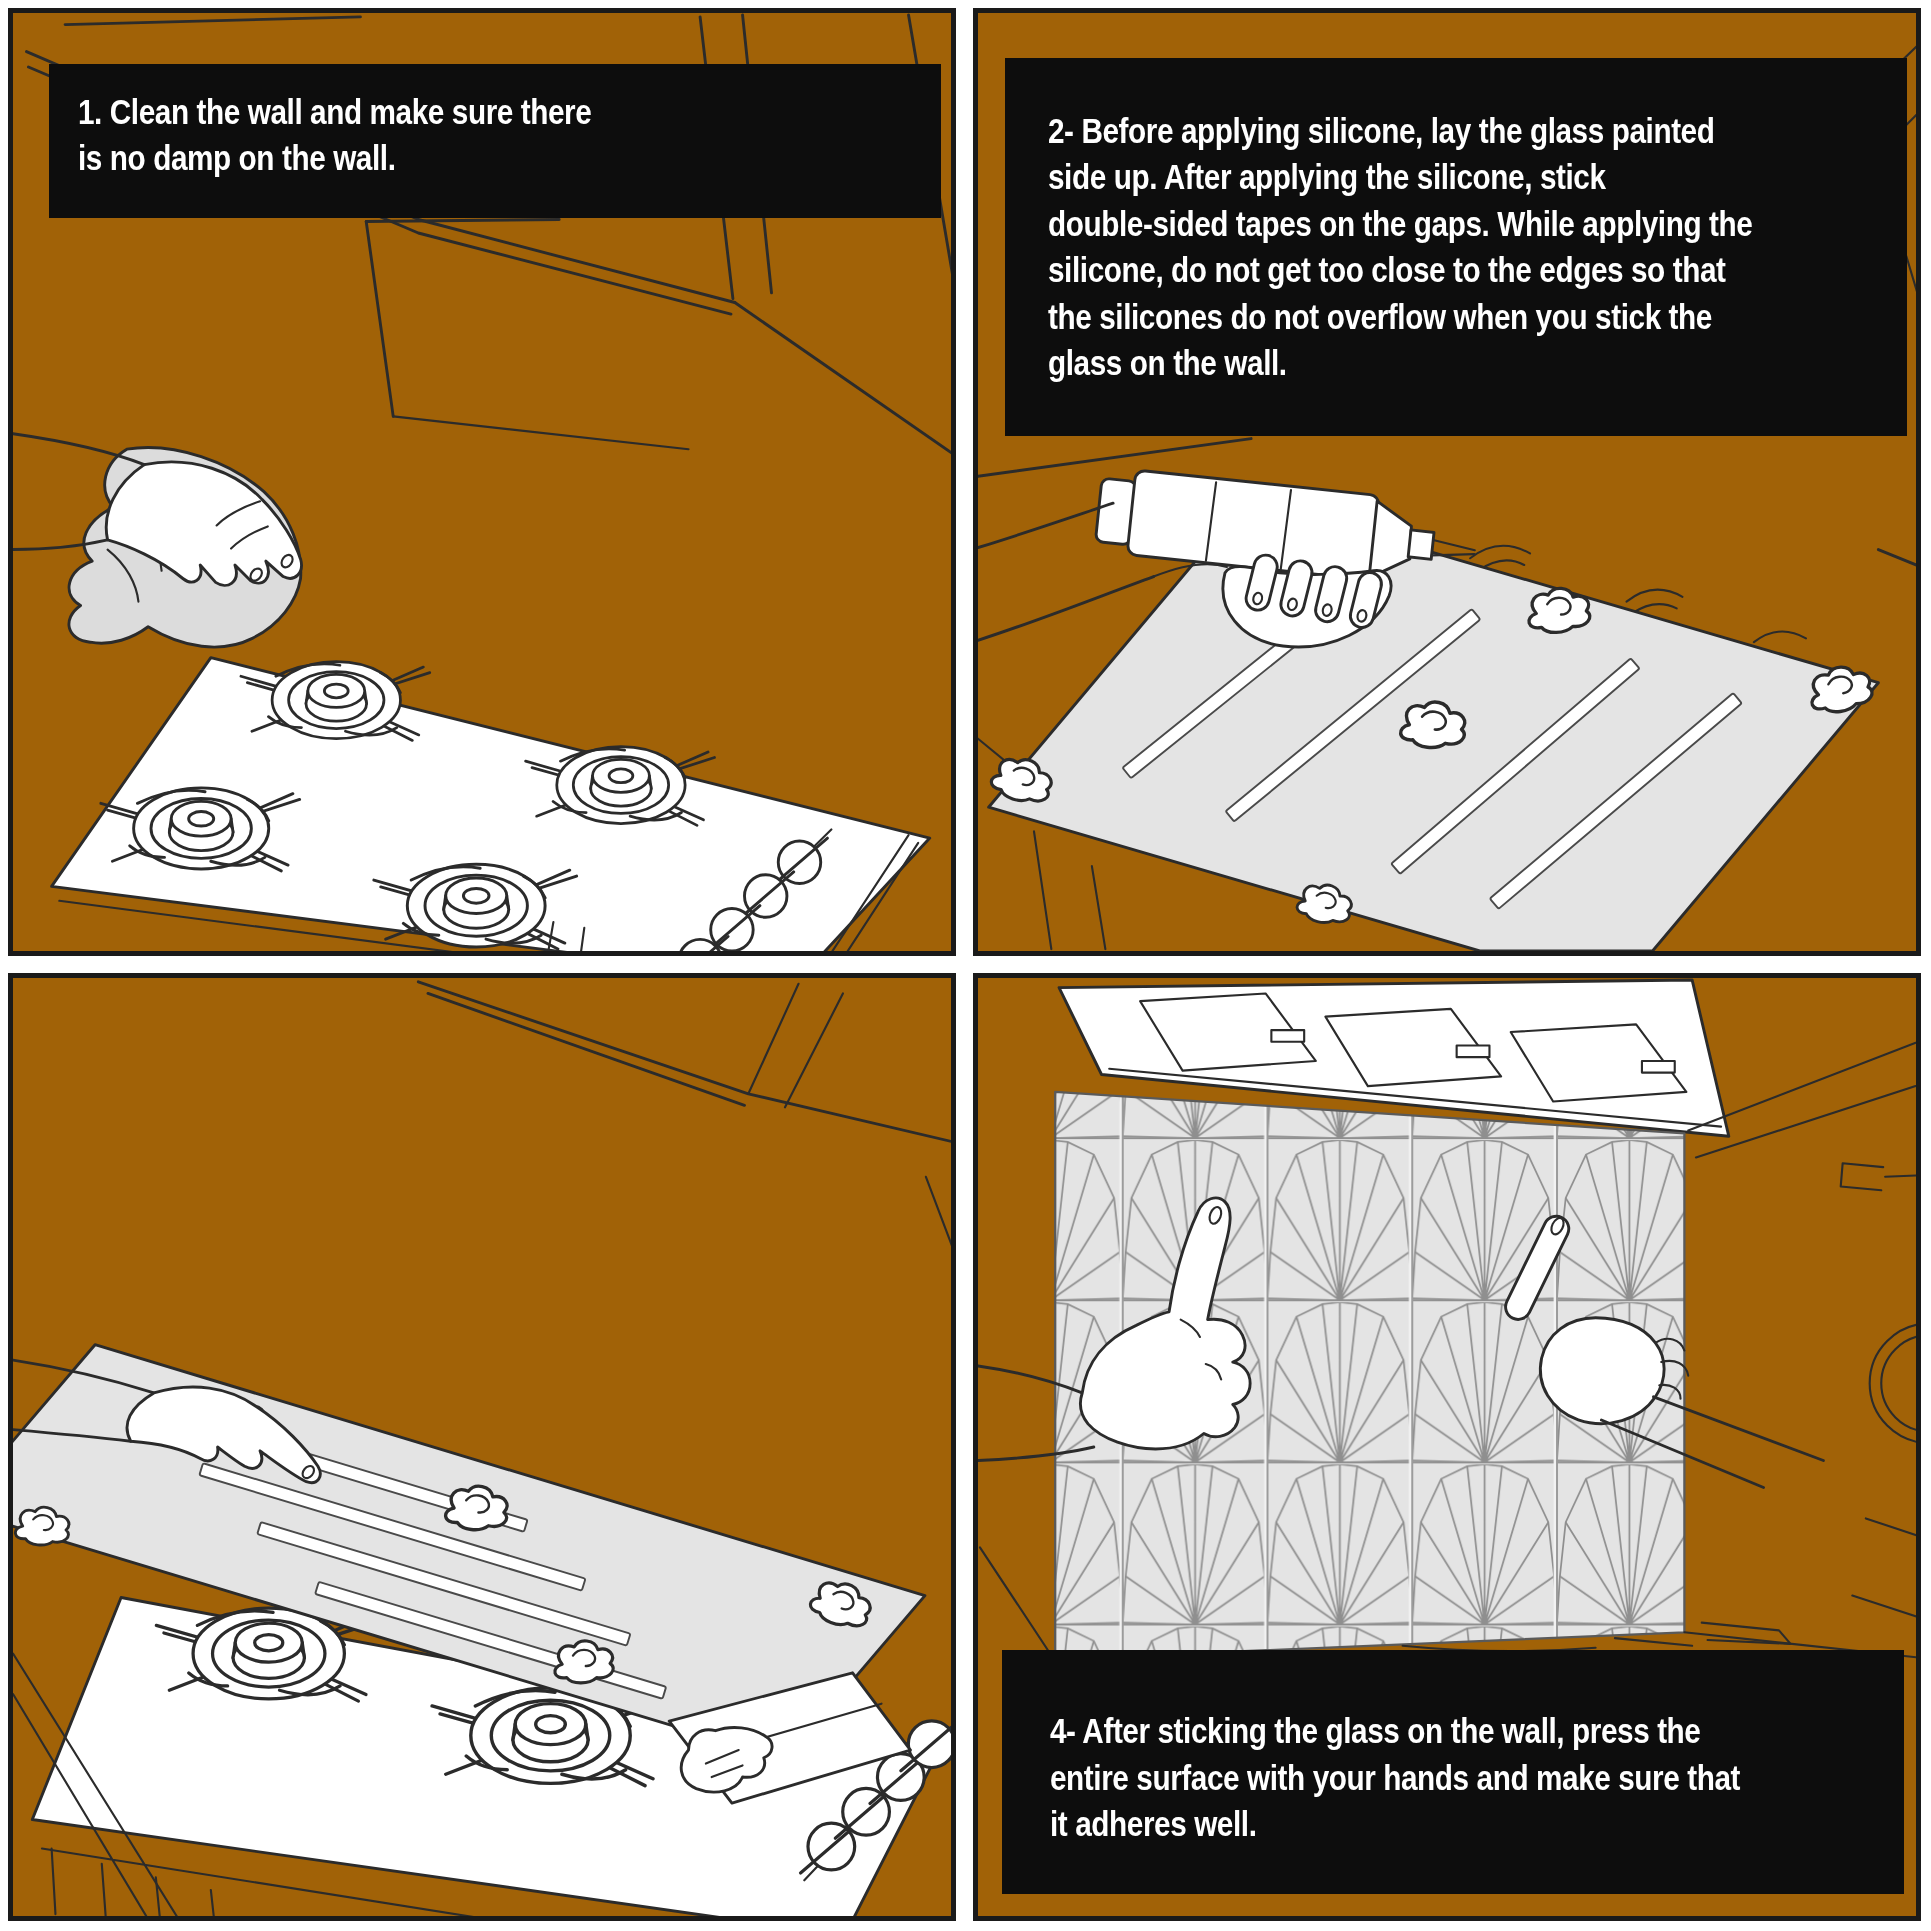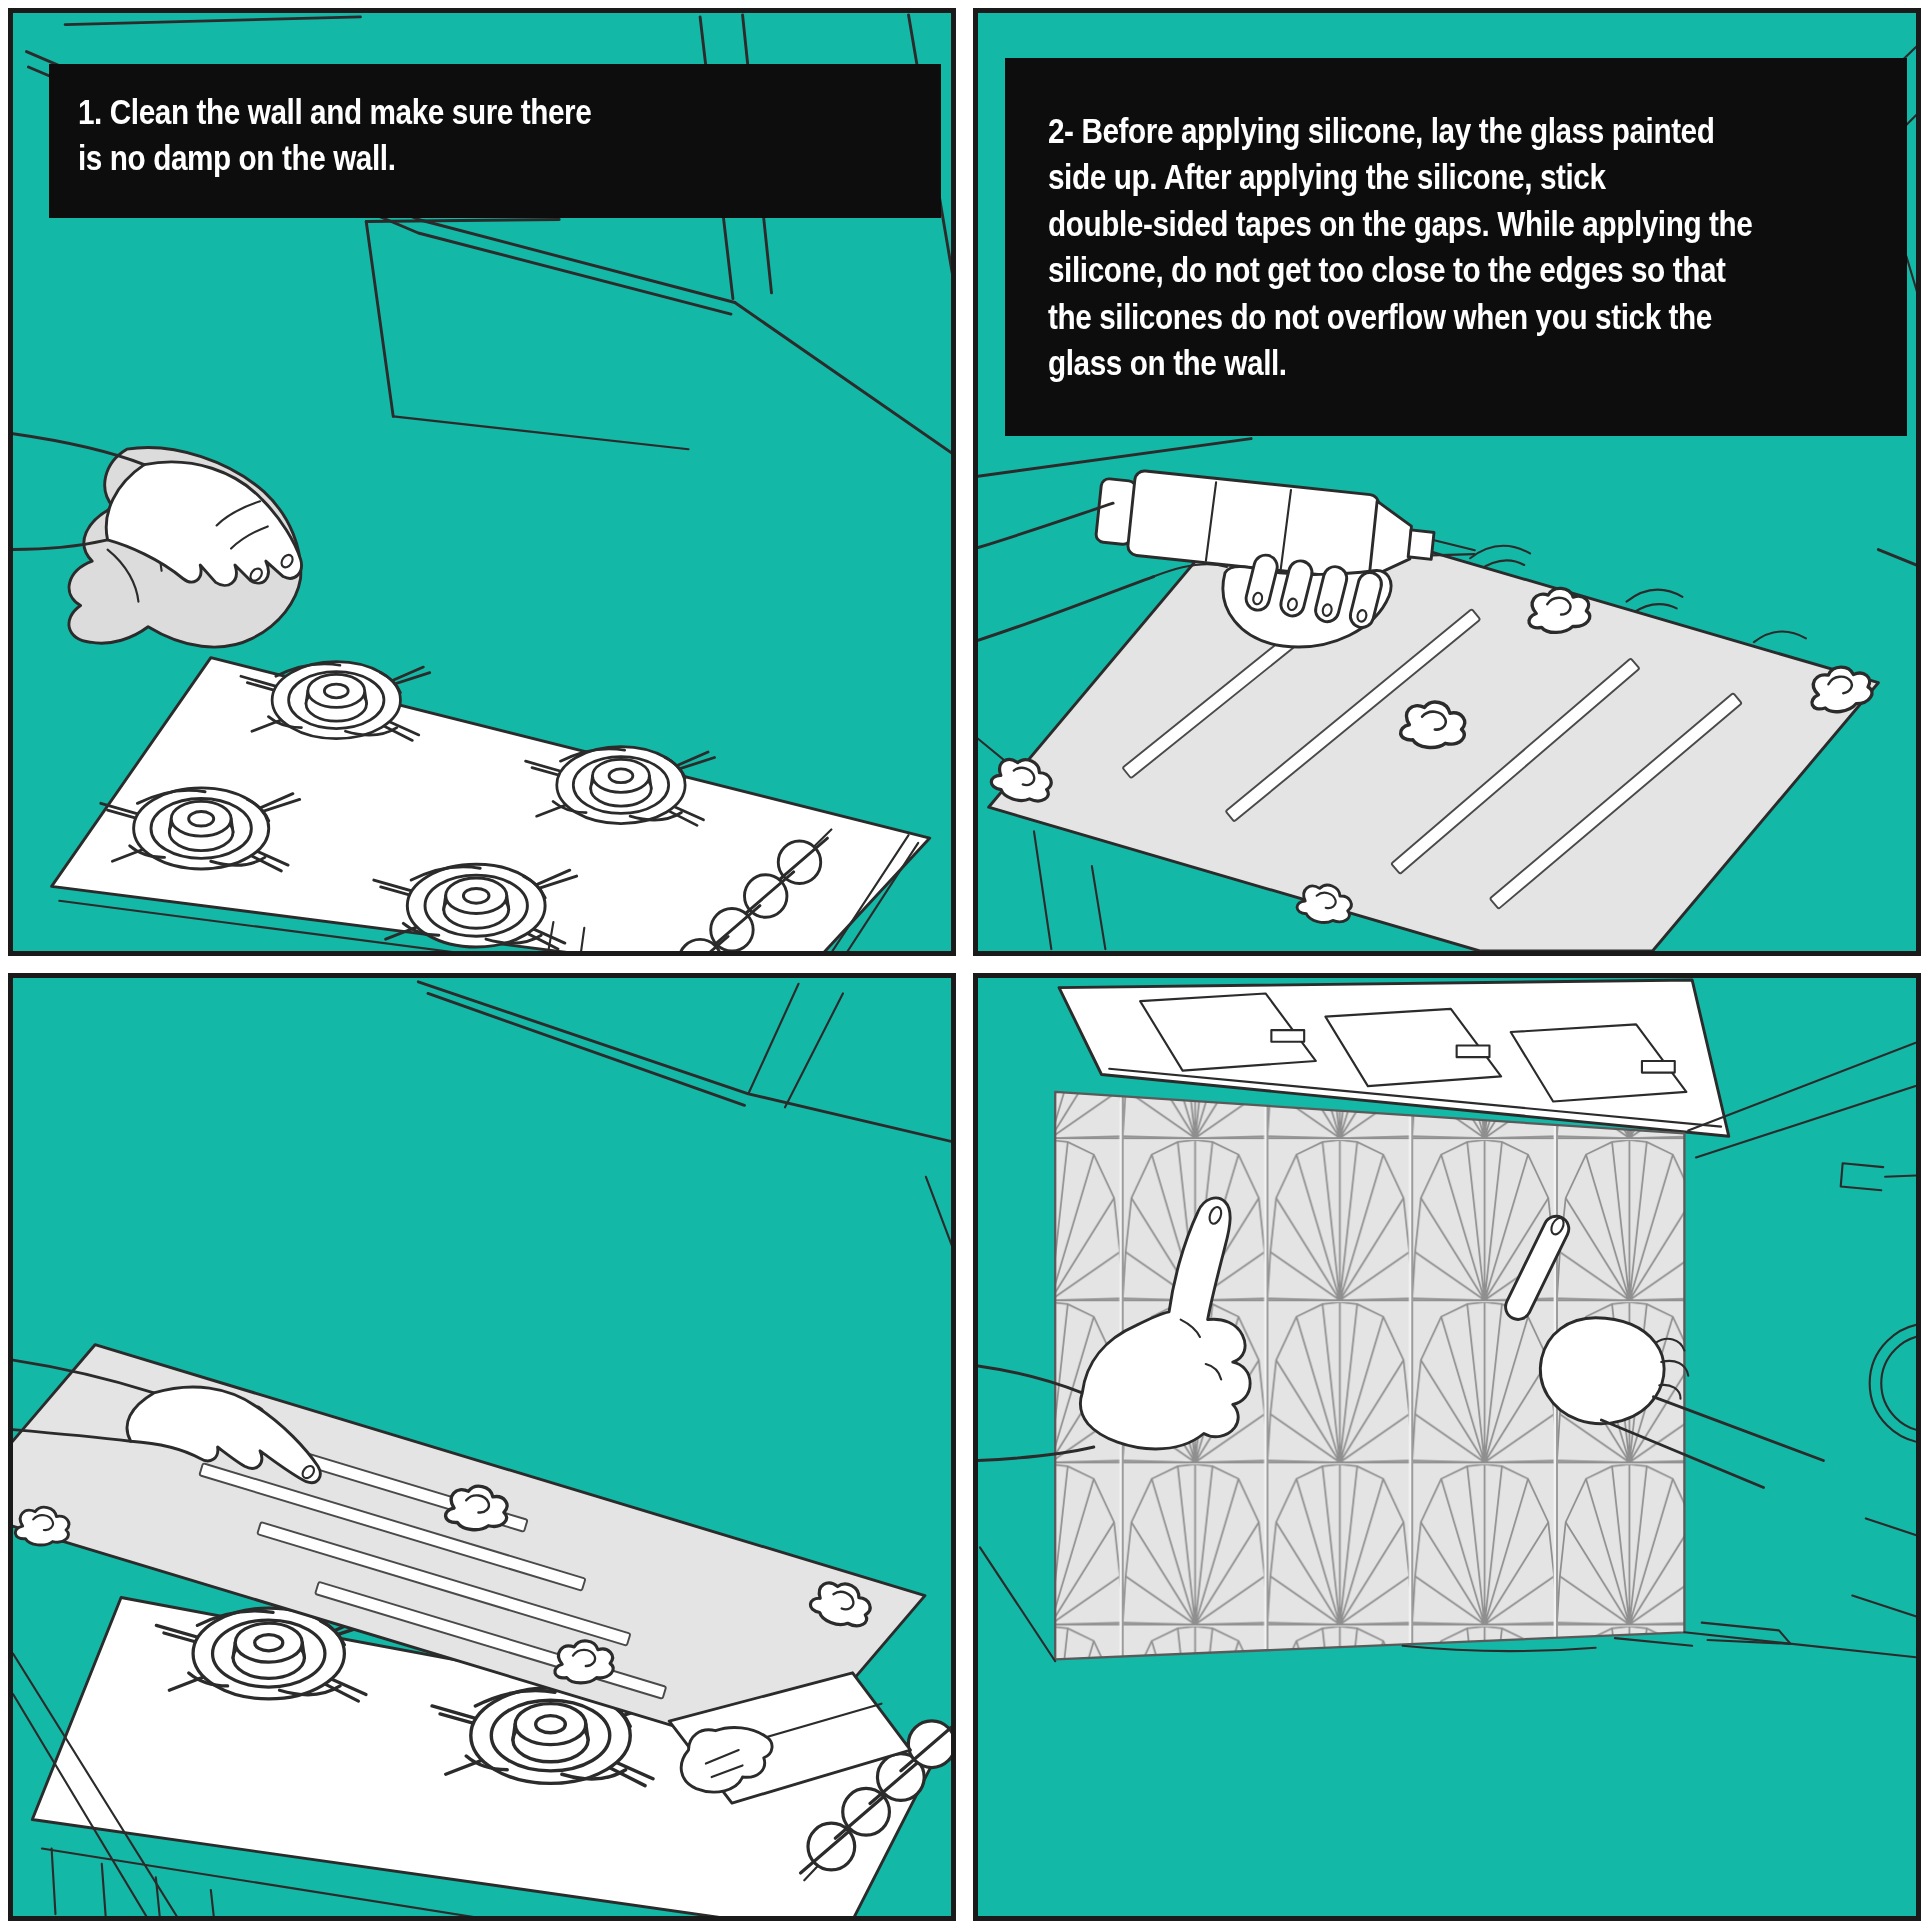--- a/index.html
+++ b/index.html
@@ -1,17 +1,17 @@
 <!DOCTYPE html>
 <html><head>
 <meta charset="utf-8">
 <style>
   html,body{margin:0;padding:0;background:#ffffff;width:1931px;height:1931px;overflow:hidden;}
   .sheet{position:relative;width:1931px;height:1931px;background:#ffffff;}
-  .panel{position:absolute;width:938px;height:938px;border:5.8px solid #1a1a1a;background:#14b8a6;overflow:hidden;}
+  .panel{position:absolute;width:938px;height:938px;border:5.8px solid #1a1a1a;background:#a16207;overflow:hidden;}
   .p1{left:7.7px;top:7.7px;}  .p2{left:973px;top:7.7px;}
   .p3{left:7.7px;top:973px;}.p4{left:973px;top:973px;}
   .art{position:absolute;left:0;top:0;width:938px;height:938px;}
   .caption{position:absolute;background:#0d0d0d;color:#ffffff;box-sizing:border-box;overflow:hidden;}
   .cap-text{font-family:"Liberation Sans",sans-serif;font-weight:700;font-size:35px;line-height:1.33;
             letter-spacing:-0.5px;white-space:pre;color:#ffffff;transform:scaleX(.85);transform-origin:0 0;}
   .cap1{left:36px;top:51px;width:892px;height:154px;padding:25px 23px 0 29px;}
   .cap2{left:27px;top:45px;width:902px;height:378px;padding:50px 19.3px 0 43px;}
   .cap3{left:12.6px;top:46px;width:915px;height:114px;padding:11.6px 19.3px 0 31px;}
   .cap4{left:24px;top:672px;width:902px;height:244px;padding:58px 19.3px 0 48px;}
@@ -268,16 +268,21 @@
       <g>
         <g transform="translate(604,250) rotate(26)">
           <rect class="w s" x="-13" y="-2" width="26" height="116" rx="13"></rect>
           <ellipse class="w s s2" cx="0" cy="8" rx="5.5" ry="9"></ellipse>
         </g>
         <path class="w s" d="M640 352 C 612 352 590 368 584 394 C 578 422 594 448 622 458 C 652 468 686 458 702 434 C 714 416 714 394 702 378 C 690 362 668 352 640 352 Z"></path>
         <path class="s s2" d="M702 378 C 714 370 728 374 732 386 M708 398 C 722 394 734 400 736 412 M706 422 C 718 420 728 426 728 436"></path>
         <path class="s" d="M700 434 C 760 456 818 478 876 500 M646 458 C 704 482 760 506 814 528"></path>
       </g>
     </svg>
+    <div class="caption cap4">
+      <div class="cap-text">4- After sticking the glass on the wall, press the
+entire surface with your hands and make sure that
+it adheres well.</div>
+    </div>
   </section>
 
 </div>
 
 
 </body></html>

